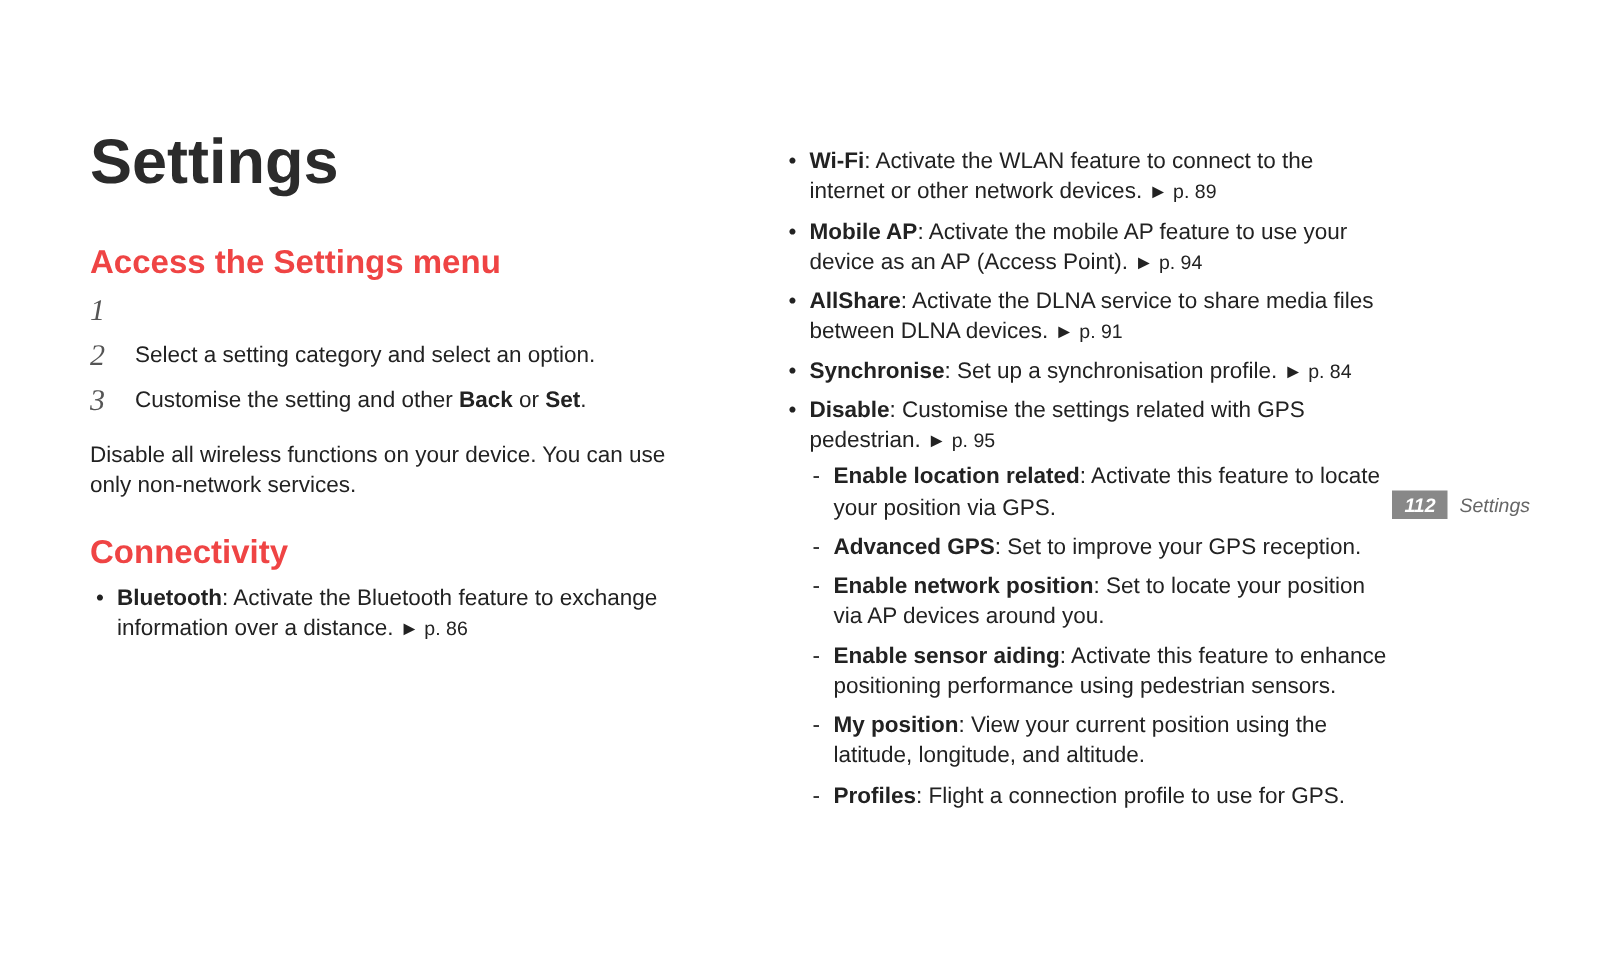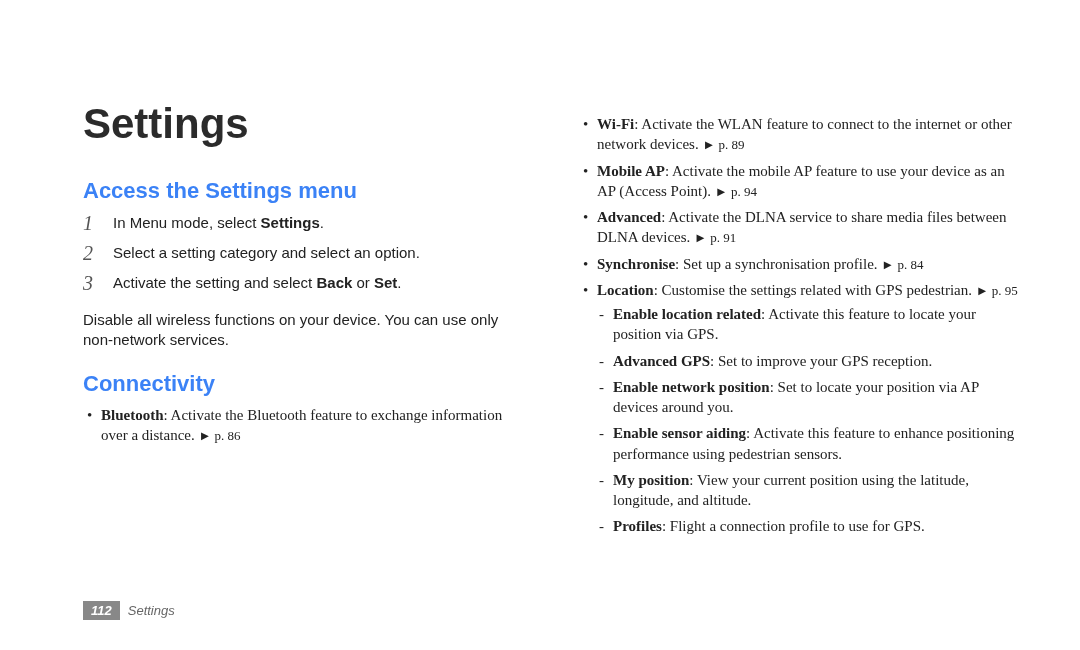--- a/index.html
+++ b/index.html
@@ -6,46 +6,45 @@
     margin: 0;
     padding: 0;
     font-family: -apple-system, "Segoe UI", "Helvetica Neue", Arial, sans-serif;
     background: #fff;
     color: #222;
     width: 1080px;
     height: 650px;
     overflow: hidden;
   }
   .page {
-    padding: 50px 60px 30px 60px;
-    display: flex;
-    flex-direction: column;
+    padding: 34px 60px 30px 60px;
+    display: flex;
+    flex-direction: row;
     height: 100%;
     box-sizing: border-box;
-    margin-left: 23px;
   }
   .cols {
     display: flex;
     gap: 55px;
     flex: 1;
   }
   .col {
     flex: 1;
     min-width: 0;
   }
   h1.title {
     font-size: 42px;
     font-weight: 700;
     margin: 50px 0 30px 0;
     color: #2b2b2b;
   }
   h2.section {
     font-size: 22px;
     font-weight: 600;
-    color: #3b82f6;
+    color: #ef4444;
     margin: 20px 0 8px 0;
   }
   h2.section.first {
     margin-top: 0;
   }
   p.body {
     font-size: 15px;
     line-height: 1.35;
     margin: 4px 0 14px 0;
   }
@@ -74,21 +73,20 @@
     list-style: none;
     padding: 0;
     margin: 0 0 0 0;
   }
   ul.bullets > li {
     position: relative;
     padding-left: 18px;
     font-size: 15px;
     line-height: 1.35;
     margin-bottom: 6px;
-    font-family: Liberation Serif, serif;
   }
   ul.bullets > li::before {
     content: "•";
     position: absolute;
     left: 4px;
     top: 0;
   }
   ul.dashes {
     list-style: none;
     padding: 0;
@@ -139,32 +137,29 @@
 <div class="page">
   <div class="cols">
 
     <div class="col">
       <h1 class="title">Settings</h1>
 
       <h2 class="section first">Access the Settings menu</h2>
       <ol class="steps">
         <li>
           <span class="step-num">1</span>
-          <span>
-            <span>In Menu mode, select </span><span class="b">Settings</span><span>.</span>
-          </span>
         </li>
         <li>
           <span class="step-num">2</span>
           <span>Select a setting category and select an option.</span>
         </li>
         <li>
           <span class="step-num">3</span>
           <span>
-            <span>Activate the setting and select </span><span class="b">Back</span><span> or </span><span class="b">Set</span><span>.</span>
+            <span>Customise the setting and other </span><span class="b">Back</span><span> or </span><span class="b">Set</span><span>.</span>
           </span>
         </li>
       </ol>
 
       <p class="body">Disable all wireless functions on your device. You can use only non-network services.</p>
 
       <h2 class="section">Connectivity</h2>
       <ul class="bullets">
         <li>
           <span class="b">Bluetooth</span><span>: Activate the Bluetooth feature to exchange information over a distance. </span><span class="arrow">► p. 86</span>
@@ -174,27 +169,27 @@
 
     <div class="col right-col">
       <ul class="bullets">
         <li>
           <span class="b">Wi-Fi</span><span>: Activate the WLAN feature to connect to the internet or other network devices. </span><span class="arrow">► p. 89</span>
         </li>
         <li>
           <span class="b">Mobile AP</span><span>: Activate the mobile AP feature to use your device as an AP (Access Point). </span><span class="arrow">► p. 94</span>
         </li>
         <li>
-          <span class="b">Advanced</span><span>: Activate the DLNA service to share media files between DLNA devices. </span><span class="arrow">► p. 91</span>
+          <span class="b">AllShare</span><span>: Activate the DLNA service to share media files between DLNA devices. </span><span class="arrow">► p. 91</span>
         </li>
         <li>
           <span class="b">Synchronise</span><span>: Set up a synchronisation profile. </span><span class="arrow">► p. 84</span>
         </li>
         <li>
-          <span class="b">Location</span><span>: Customise the settings related with GPS pedestrian. </span><span class="arrow">► p. 95</span>
+          <span class="b">Disable</span><span>: Customise the settings related with GPS pedestrian. </span><span class="arrow">► p. 95</span>
           <ul class="dashes">
             <li><span class="b">Enable location related</span><span>: Activate this feature to locate your position via GPS.</span></li>
             <li><span class="b">Advanced GPS</span><span>: Set to improve your GPS reception.</span></li>
             <li><span class="b">Enable network position</span><span>: Set to locate your position via AP devices around you.</span></li>
             <li><span class="b">Enable sensor aiding</span><span>: Activate this feature to enhance positioning performance using pedestrian sensors.</span></li>
             <li><span class="b">My position</span><span>: View your current position using the latitude, longitude, and altitude.</span></li>
             <li><span class="b">Profiles</span><span>: Flight a connection profile to use for GPS.</span></li>
           </ul>
         </li>
       </ul>

